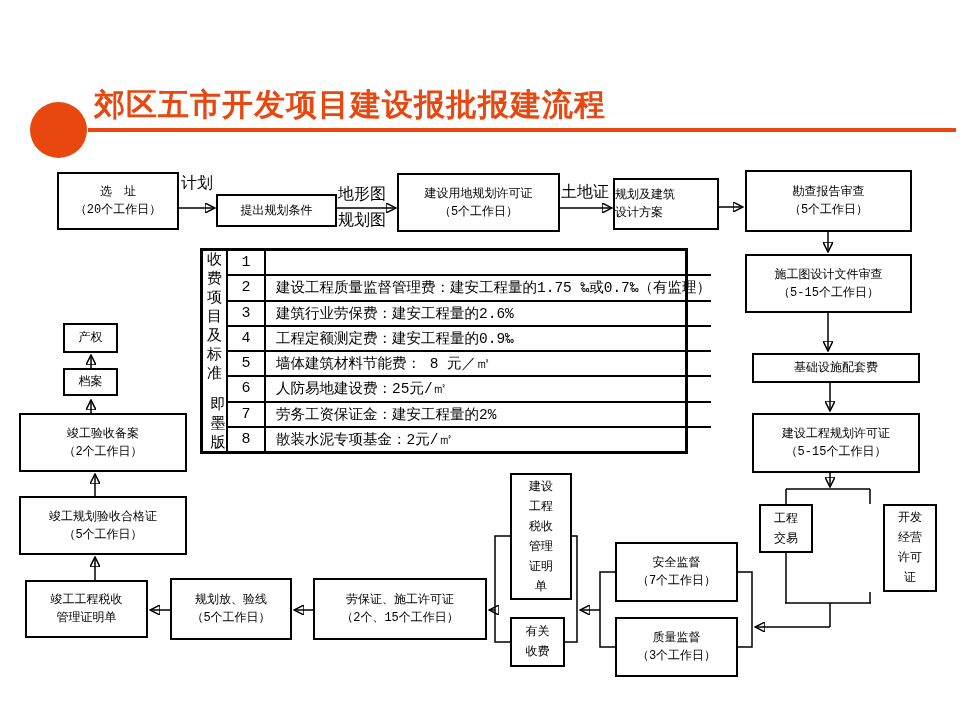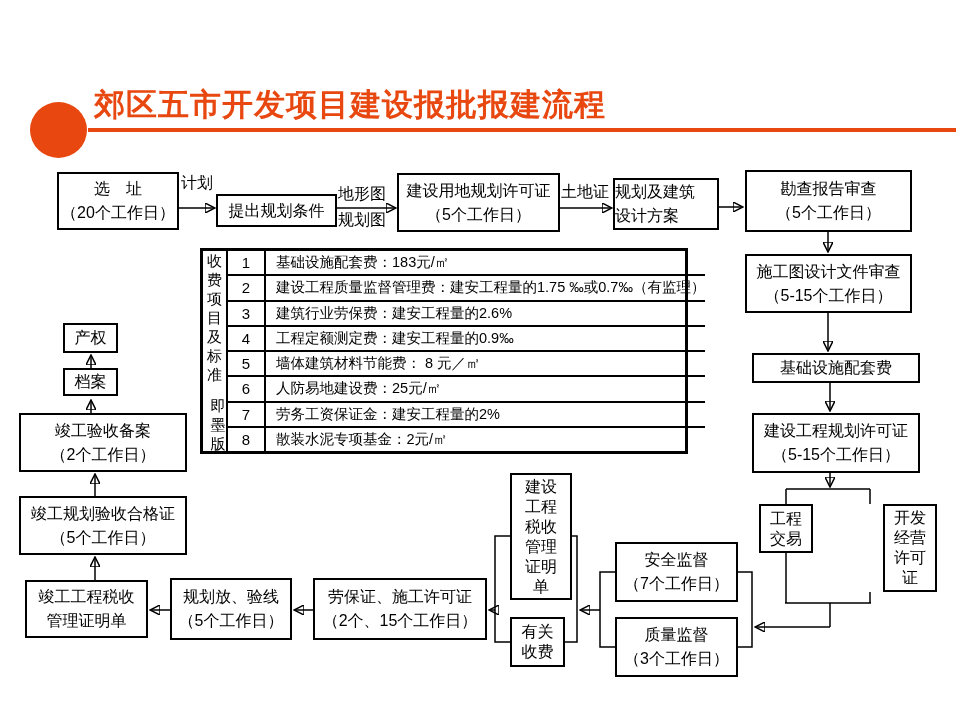--- a/index.html
+++ b/index.html
@@ -1,28 +1,28 @@
 <!DOCTYPE html>
 <html><head>
 <meta charset="utf-8">
 <style>
   html,body{margin:0;padding:0;background:#fff;}
   .stage{
     position:relative;width:960px;height:720px;background:#ffffff;overflow:hidden;
-    font-family:Liberation Sans, sans-serif;color:#000;border-radius:10px;
+    font-family:Liberation Mono, monospace;color:#000;border-radius:10px;
   }
   
   .accent-circle{position:absolute;left:30px;top:102px;width:57px;height:56px;border-radius:50%;background:#E8470F;}
   .page-title{position:absolute;left:94px;top:84px;font-size:31px;font-weight:bold;color:#E8470F;letter-spacing:1px;white-space:nowrap;}
   .title-rule{position:absolute;left:88px;top:128px;width:868px;height:4px;background:#E8470F;}
   
   .node{
     position:absolute;box-sizing:border-box;border:2px solid #000;background:#fff;
     display:flex;flex-direction:column;align-items:center;justify-content:center;
-    text-align:center;font-size:16px;line-height:1.5;
+    text-align:center;font-size:12px;line-height:1.5;
   }
   .node.alignleft{align-items:flex-start;text-align:right;padding-left:0;}
   .wrapv{width:34px;margin:0 auto;word-break:break-all;line-height:20px;text-align:center;}
   .edge-label{position:absolute;font-size:16px;white-space:nowrap;}
   
   .connectors{position:absolute;left:0;top:0;pointer-events:none;}
   .connectors path{stroke:#000;stroke-width:1.5;fill:none;}
   
   .fee-table{
     position:absolute;left:200px;top:248px;width:488px;height:206px;box-sizing:border-box;
@@ -183,21 +183,20 @@
   </div>
 
   <div class="fee-table">
     <div class="fee-head">
       <div class="vhead">收费项目及标准</div>
       <div class="vhead second">即墨版</div>
     </div>
     <div class="fee-rows">
       <div class="fee-row">
         <div class="fee-num">1</div>
-        <div class="fee-text">基础设施配套费：183元/㎡</div>
       </div>
       <div class="fee-row">
         <div class="fee-num">2</div>
         <div class="fee-text">建设工程质量监督管理费：建安工程量的1.75 ‰或0.7‰（有监理）</div>
       </div>
       <div class="fee-row">
         <div class="fee-num">3</div>
         <div class="fee-text">建筑行业劳保费：建安工程量的2.6%</div>
       </div>
       <div class="fee-row">

